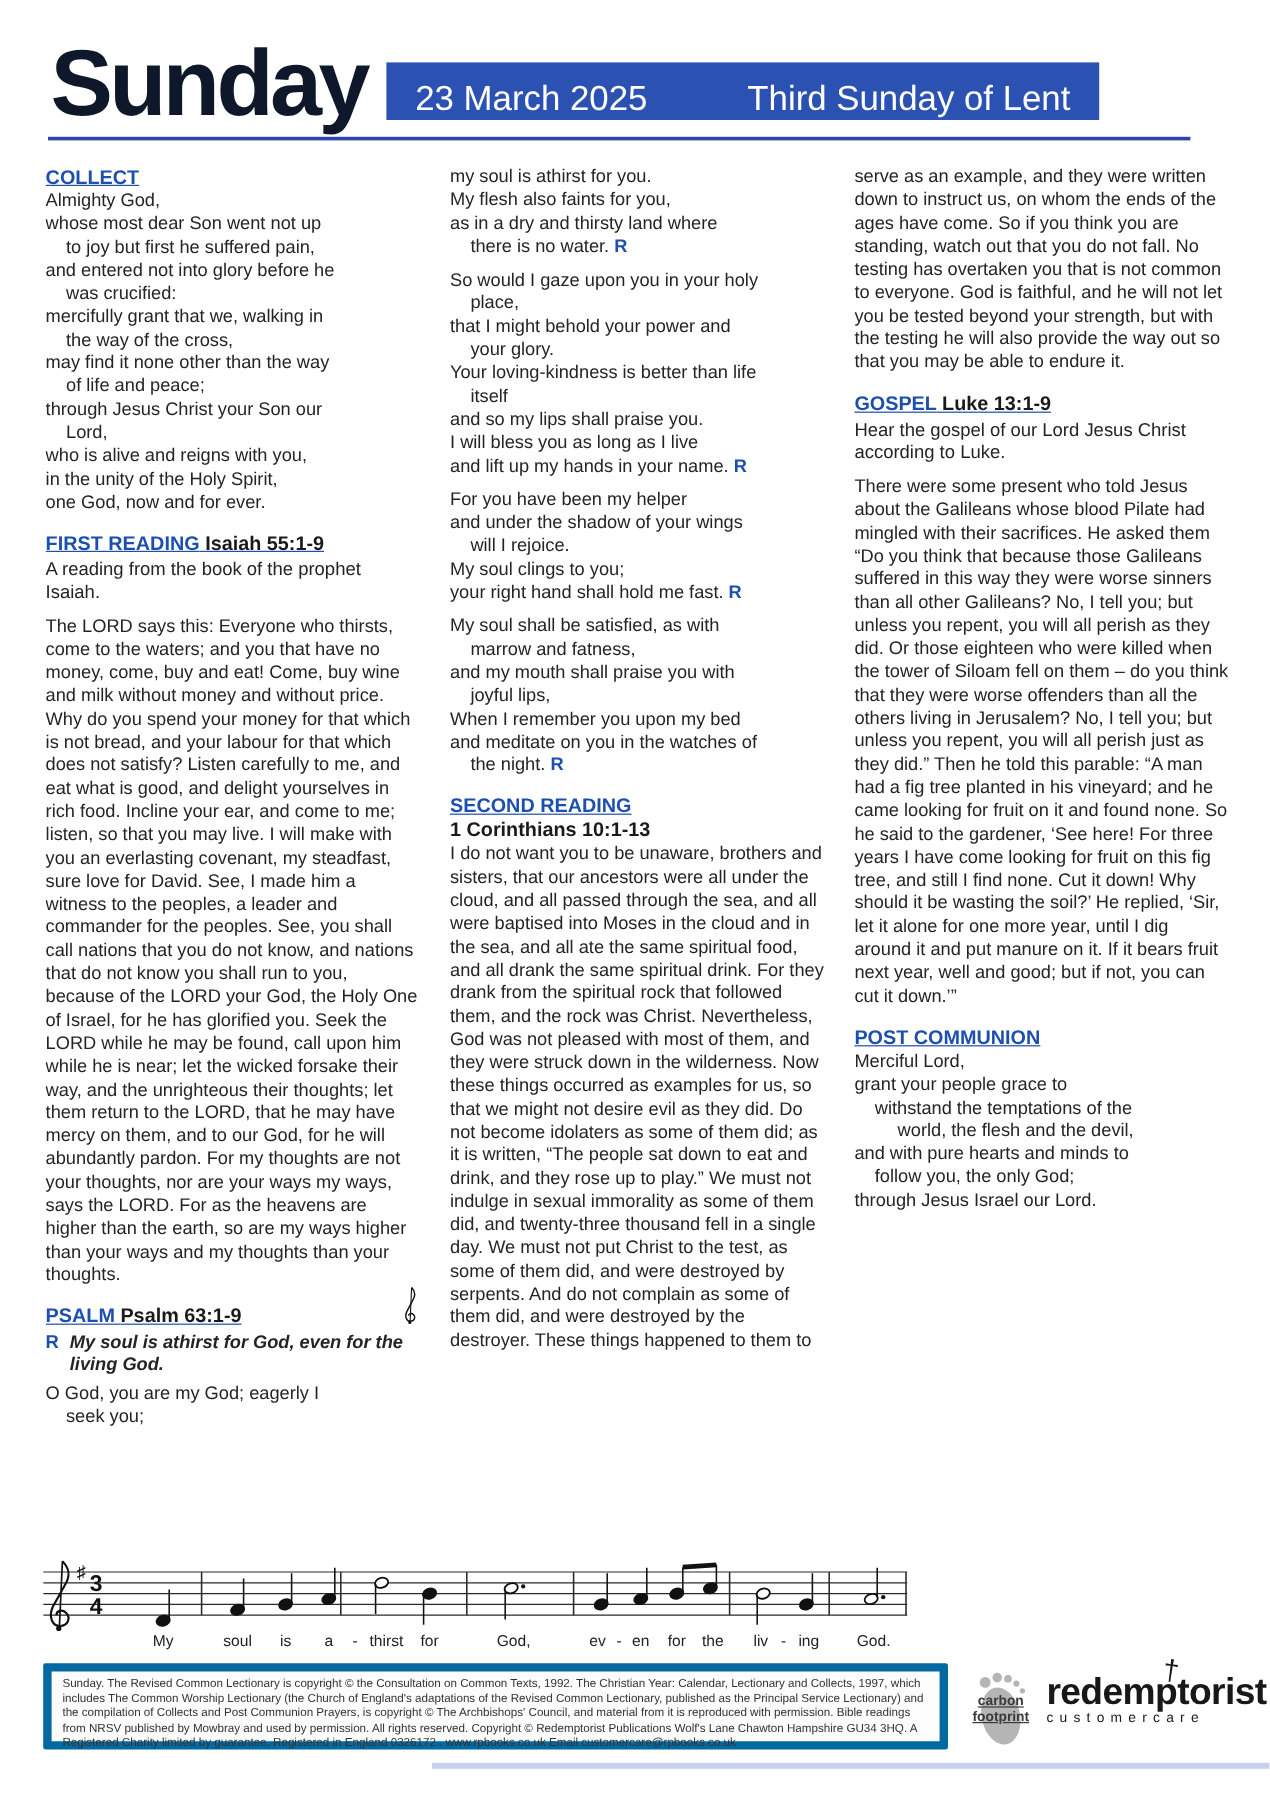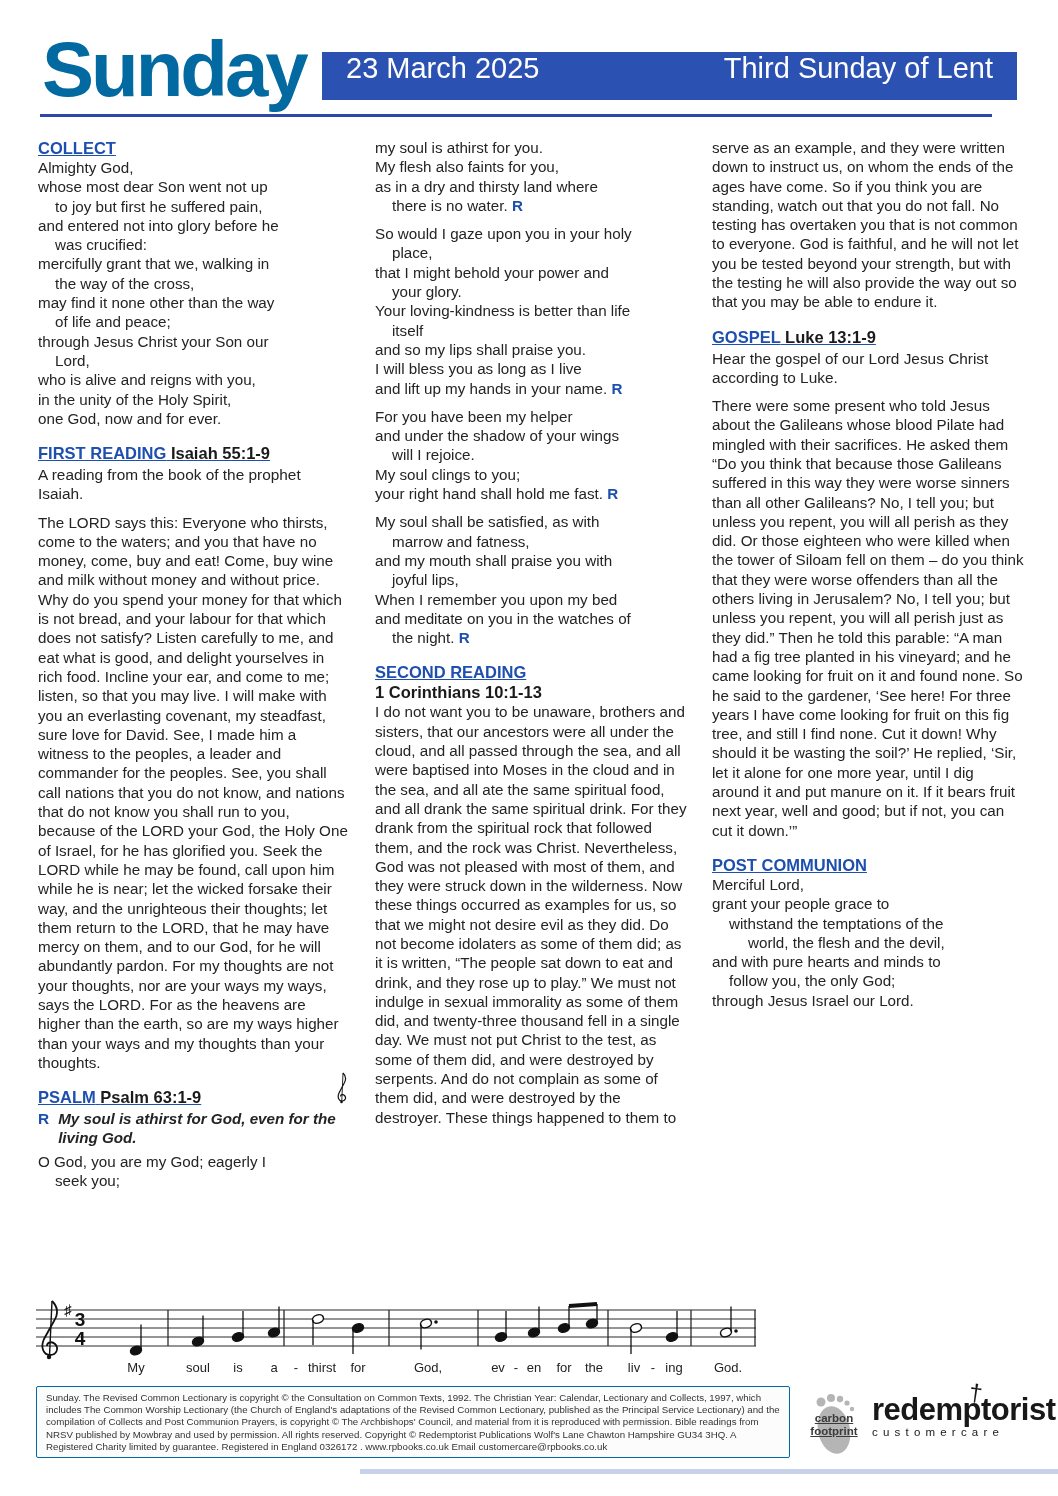--- a/index.html
+++ b/index.html
@@ -3,25 +3,25 @@
 <meta charset="utf-8">
 <style>
   html,body{margin:0;padding:0;}
   body{
     width:1058px;height:1496px;position:relative;overflow:hidden;
     background:#fff;color:#242424;
     font-family:"Liberation Sans", sans-serif;
   }
   
   .masthead{position:absolute;top:30px;left:42px;line-height:1;}
-  .sunday{font-size:78px;font-weight:bold;color:#0369a1;letter-spacing:-3px;}
+  .sunday{font-size:78px;font-weight:bold;color:#0f172a;letter-spacing:-3px;}
   .head-rule{position:absolute;top:114px;left:40px;width:952px;height:3px;background:#2c46ad;}
   .datebar{
-    position:absolute;left:322px;top:52px;width:695px;height:48px;background:#2b51b2;
-    color:#fff;display:flex;align-items:flex-start;justify-content:space-between;
+    position:absolute;left:322px;top:52px;width:594px;height:48px;background:#2b51b2;
+    color:#fff;display:flex;align-items:flex-end;justify-content:space-between;
     padding:0 24px;box-sizing:border-box;
   }
   .datebar .date{font-size:29px;}
   .datebar .season{font-size:29px;}
   
   .columns{position:absolute;top:138px;left:38px;width:988px;height:1152px;display:flex;gap:25px;overflow:hidden;}
   .col{width:312px;flex:0 0 312px;}
   .sect{margin-bottom:15px;}
   .shead{color:#1d4fae;font-weight:bold;font-size:16.5px;line-height:20px;text-decoration:underline;}
   .sref{color:#1a1a1a;font-weight:bold;}
@@ -36,21 +36,21 @@
   .rlead{color:#1d4fae;font-weight:bold;margin-right:9px;font-size:15.4px;line-height:19.3px;}
   .rtext{font-weight:bold;font-style:italic;font-size:15.2px;line-height:19.3px;}
   .stanza{margin-bottom:9px;}
   .psalm-headrow{position:relative;}
   .psalm-clef{position:absolute;right:2px;top:-16px;}
   
   .music{position:absolute;left:36px;top:1298px;width:724px;height:84px;}
   
   .footerbox{
     position:absolute;left:36px;top:1386px;width:754px;height:72px;box-sizing:border-box;
-    border:1px solid #0369a1;background:#fcfcfc;padding:5px 9px;border-radius:2px;
+    border:7px solid #0369a1;background:#fcfcfc;padding:5px 9px;border-radius:2px;
     font-size:9.7px;line-height:12.2px;color:#333;
   }
   .carbon{position:absolute;left:798px;top:1392px;width:72px;height:66px;}
   .carbon .cf-text{
     position:absolute;left:0;top:20px;width:100%;text-align:center;
     font-size:11.5px;font-weight:bold;color:#3a3a3a;line-height:12.5px;text-decoration:underline;
   }
   .redemp{position:absolute;left:872px;top:1394px;width:170px;}
   .redemp-name{font-size:31px;font-weight:bold;color:#181818;letter-spacing:-0.5px;position:relative;line-height:1;}
   .redemp-cross{position:absolute;left:97px;top:-13px;font-size:24px;font-weight:normal;color:#181818;transform:rotate(8deg);}

